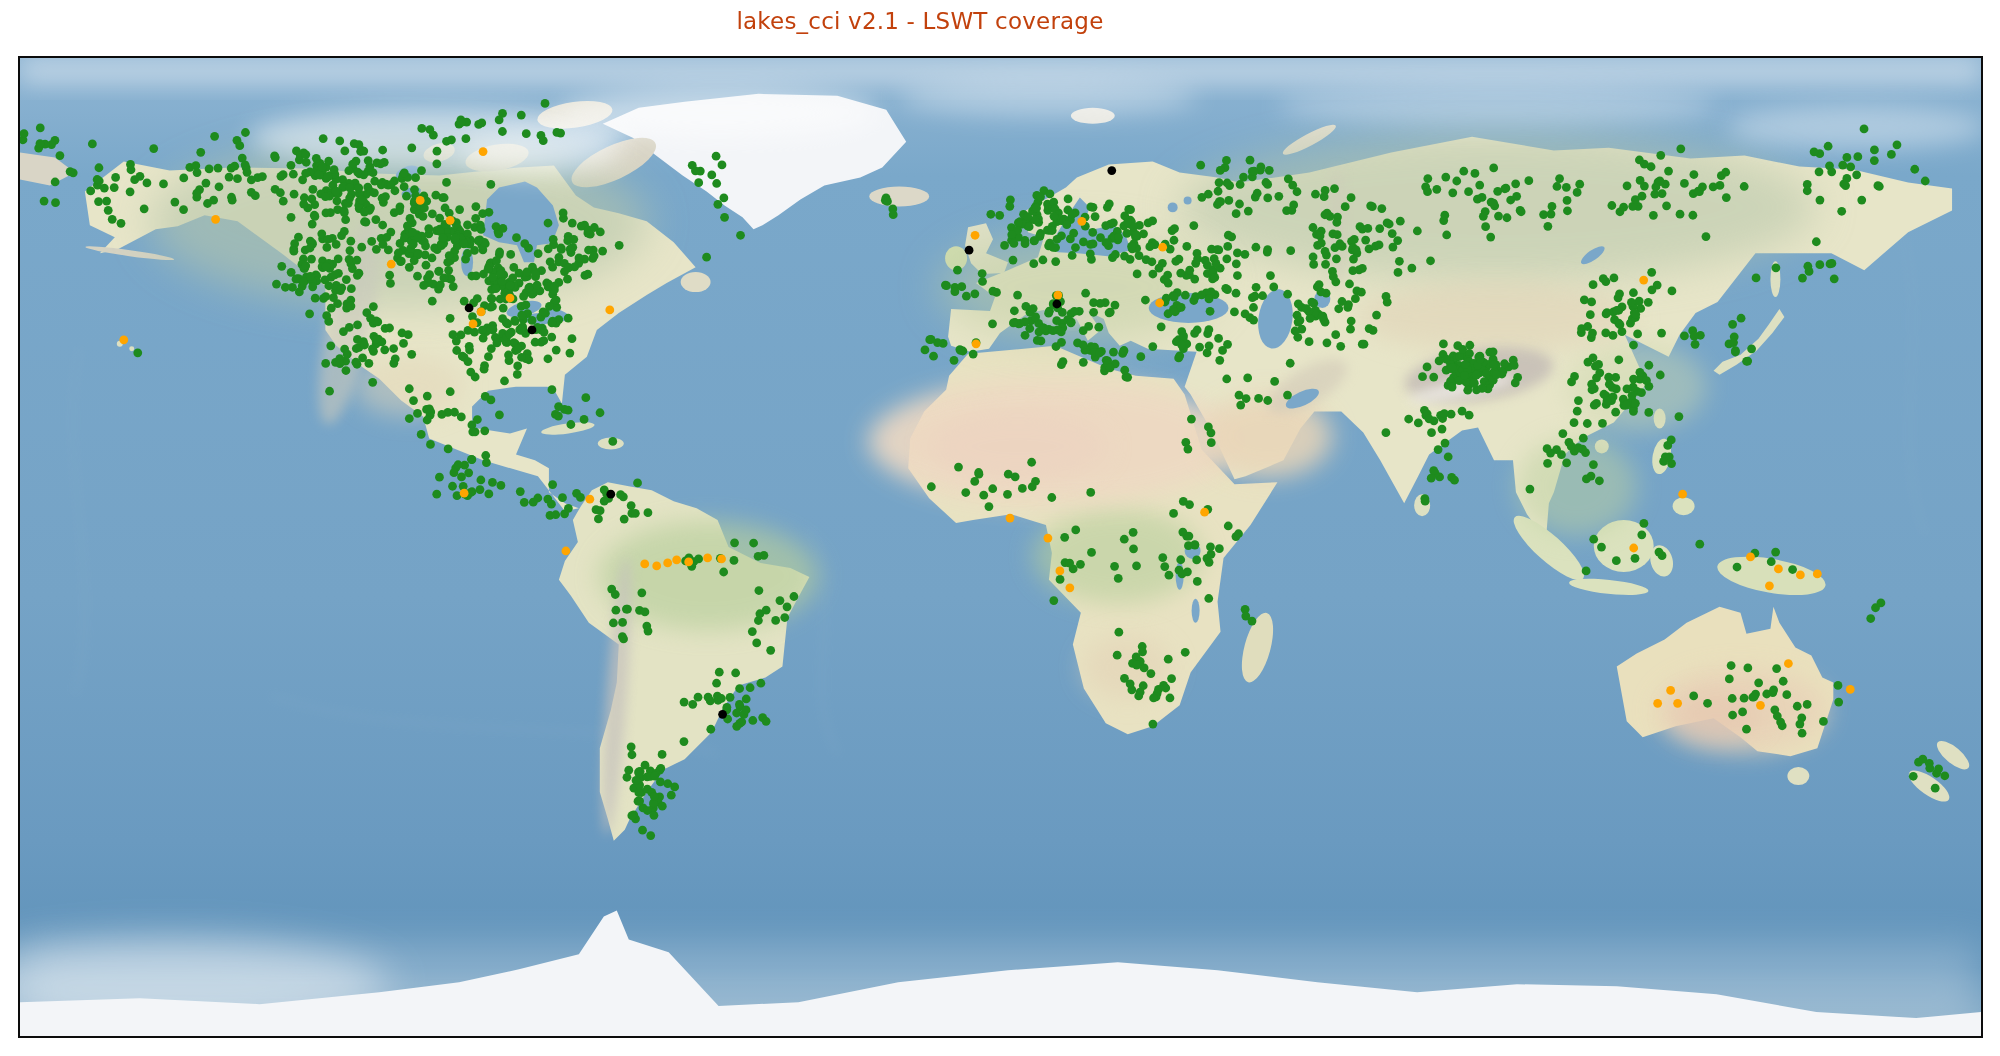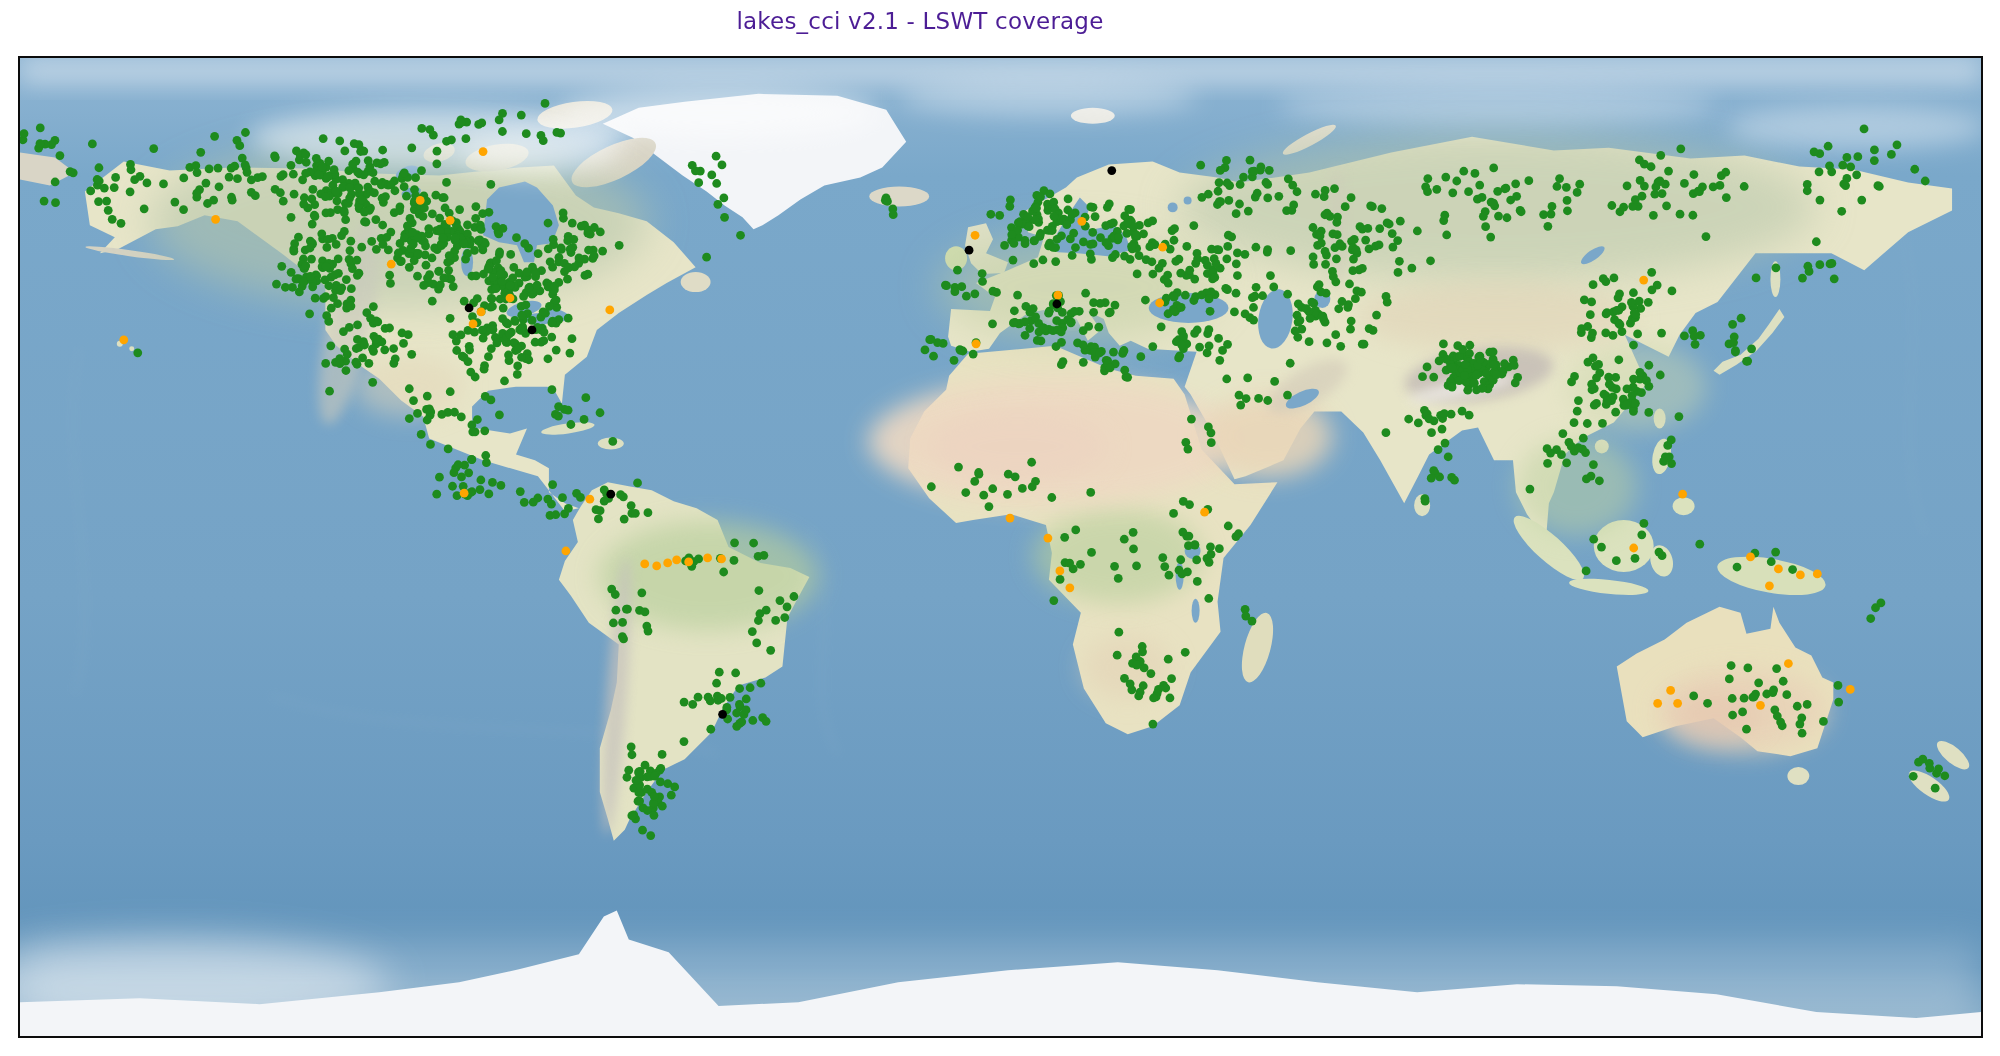--- a/index.html
+++ b/index.html
@@ -1,19 +1,19 @@
 <!DOCTYPE html>
 <html><head>
 <meta charset="utf-8">
 <style>
   html,body{margin:0;padding:0;background:#ffffff;}
   .figure{position:relative;width:2000px;height:1056px;background:#ffffff;overflow:hidden;
           font-family:"DejaVu Sans","Liberation Sans",sans-serif;}
   .fig-title{position:absolute;top:8px;left:0;width:1840px;text-align:center;
-             font-size:23px;color:#4c1d95;letter-spacing:.2px;}
+             font-size:23px;color:#c2410c;letter-spacing:.2px;}
   .map-frame{position:absolute;left:18px;top:56px;width:1965px;height:982px;
              border:2px solid #0c0c0c;box-sizing:border-box;background:#77a4c7;}
   .map-frame svg{display:block;width:100%;height:100%;}
 </style>
 </head>
 <body>
 
 <div class="figure">
   <div class="fig-title">lakes_cci v2.1 - LSWT coverage</div>
 

